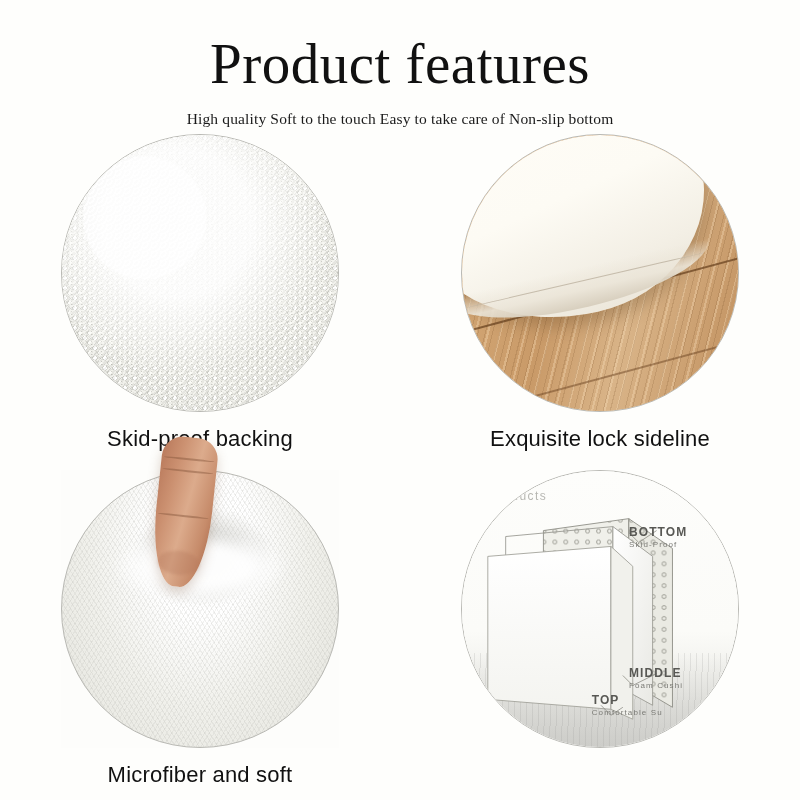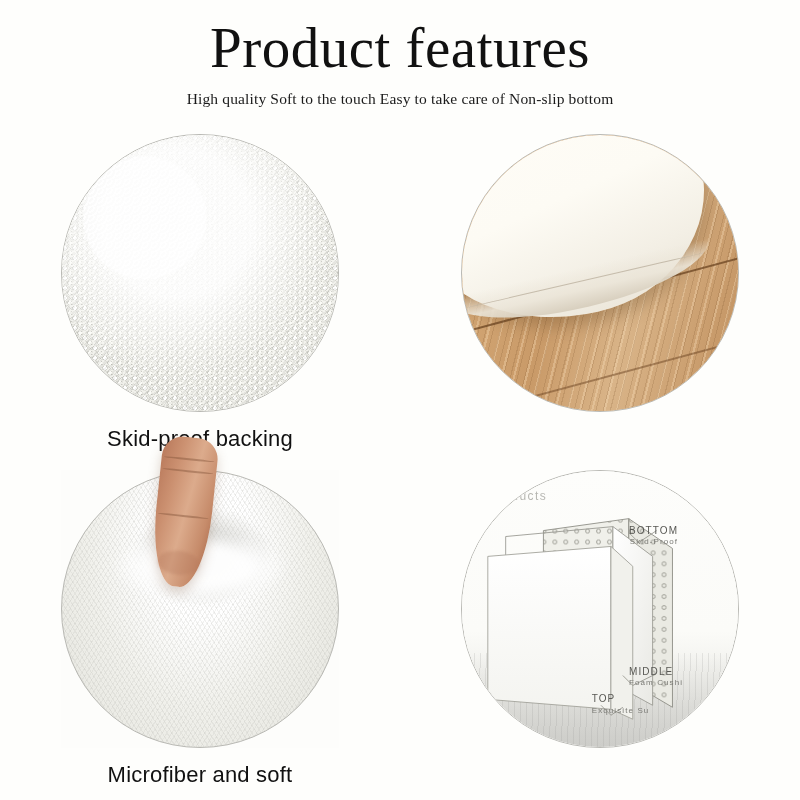--- a/index.html
+++ b/index.html
@@ -23,21 +23,21 @@
     padding-top: 18px;
     text-align: center;
   }
   .page-title {
     font-family: "Liberation Serif", "DejaVu Serif", serif;
     font-size: 57px;
     line-height: 1.05;
     color: #111111;
     letter-spacing: 0.5px;
     font-weight: 400;
-    margin: 0;
+    margin: 16px;
   }
   .page-subtitle {
     font-family: "Liberation Serif", "DejaVu Serif", serif;
     font-size: 15.5px;
     color: #1a1a1a;
     margin: 12px 0 10px 0;
     letter-spacing: 0.15px;
   }
 
   
@@ -232,22 +232,22 @@
   }
   .layers-svg { position:absolute; inset:0; }
   .lbl {
     position: absolute;
     font-family: "Liberation Sans", sans-serif;
     color: #6e6e6a;
     letter-spacing: 1.1px;
     white-space: nowrap;
     line-height: 1.25;
   }
-  .lbl .lbl-main { font-size: 10px; color:#585854; display:block; }
-  .lbl .lbl-sub  { font-size: 8px;   color:#7b7b76; display:block;text-align:right; }
+  .lbl .lbl-main { font-size: 12px; color:#585854; display:block;font-weight:bold; }
+  .lbl .lbl-sub  { font-size: 8px;   color:#7b7b76; display:block; }
   .lbl-bottom { left: 60.5%; top: 19.5%; }
   .lbl-middle { left: 60.5%; top: 70.5%; }
   .lbl-top    { left: 47%;   top: 80.5%; }
   .lbl-watermark {
     position: absolute;
     left: 13%; top: 6.5%;
     font-size: 12px;
     color: #b7b7b2;
     letter-spacing: 1.4px;
   }
@@ -279,20 +279,21 @@
           <div class="wood-floor"></div>
           <div class="plank-seam s1"></div>
           <div class="plank-seam s2"></div>
           <div class="mat-corner">
             <div class="mat-edge"></div>
             <div class="mat-seam"></div>
           </div>
         </div>
       </div>
     </div>
+    <div class="feature-caption">Exquisite lock sideline</div>
   </div>
 
   <div class="feature-cell">
     <div class="circle-wrap">
       <div class="circle" style="overflow:visible;border:none;">
         <div class="scene-press">
           <div class="plush-pad" style="border:1px solid #b9b9b4;box-sizing:border-box;"></div>
           <div class="press-dimple"></div>
           <div class="fiber-fluff"></div>
           <div class="finger">
@@ -355,21 +356,21 @@
           <div class="lbl lbl-bottom">
             <span class="lbl-main">BOTTOM</span>
             <span class="lbl-sub">Skid-Proof</span>
           </div>
           <div class="lbl lbl-middle">
             <span class="lbl-main">MIDDLE</span>
             <span class="lbl-sub">Foam Cushi</span>
           </div>
           <div class="lbl lbl-top">
             <span class="lbl-main">TOP</span>
-            <span class="lbl-sub">Exquisite Su</span>
+            <span class="lbl-sub">Comfortable Su</span>
           </div>
 
           <div class="lbl-watermark">roducts</div>
         </div>
       </div>
     </div>
   </div>
 
 </div>
 

